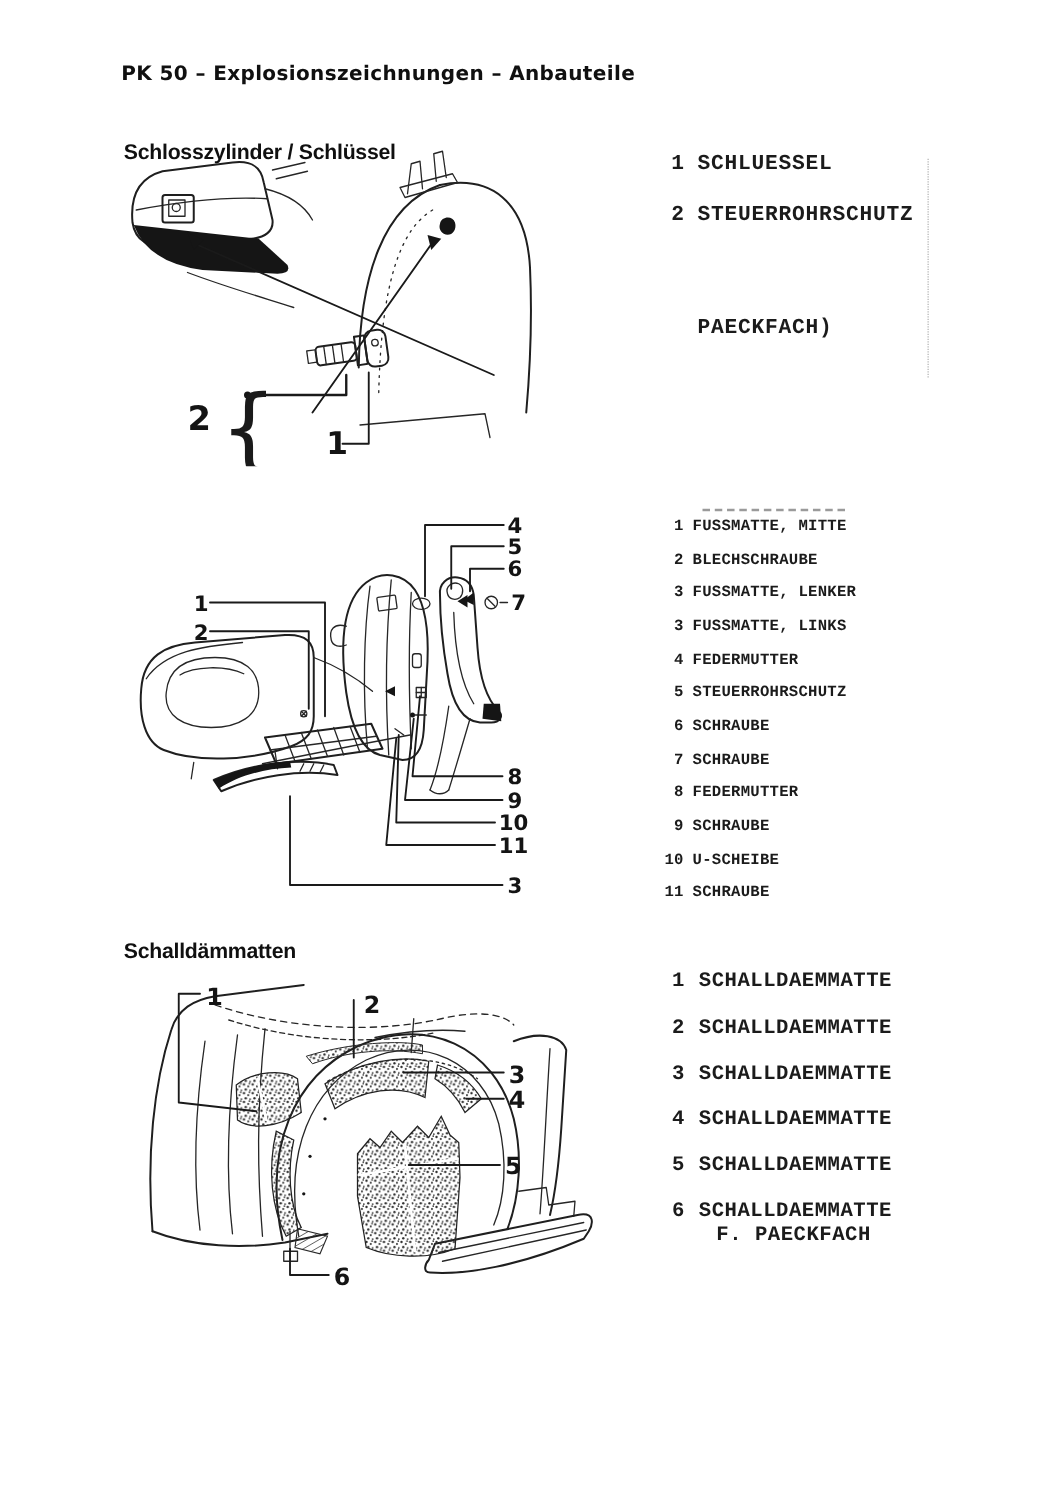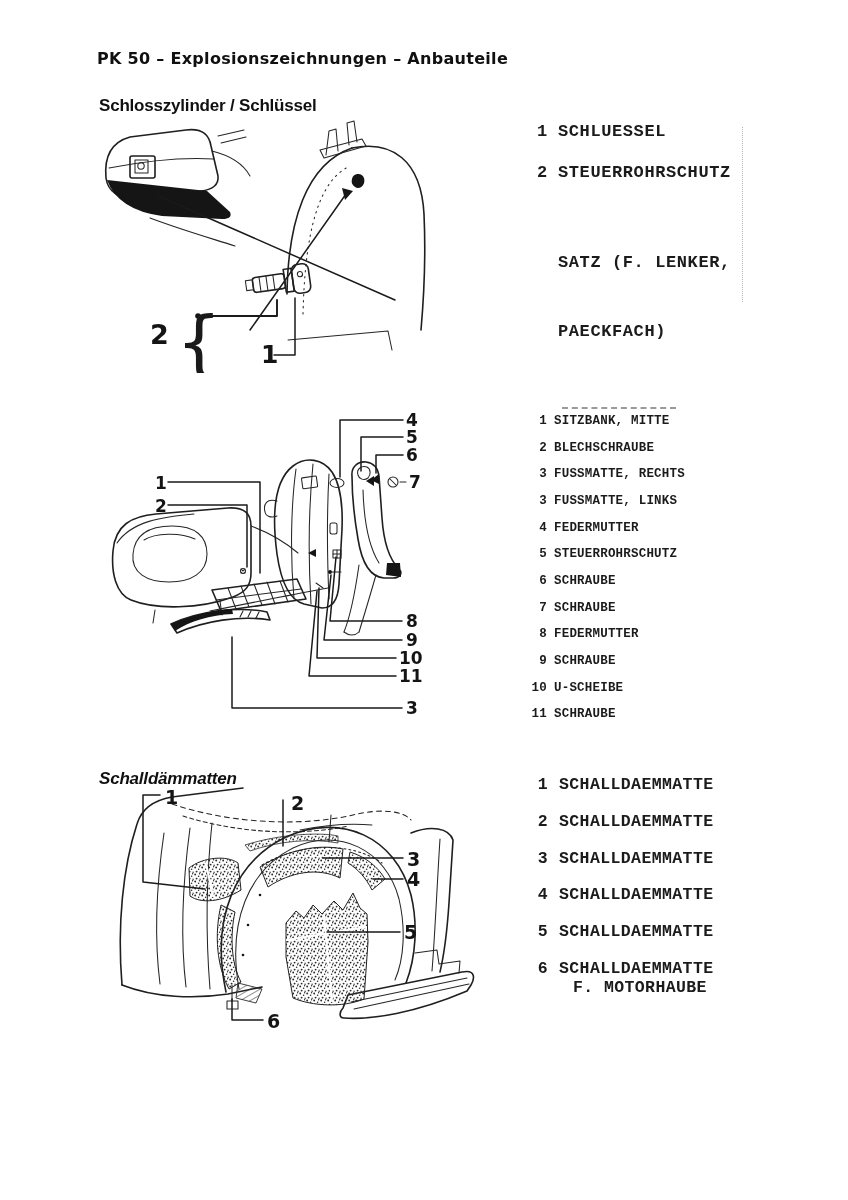--- a/index.html
+++ b/index.html
@@ -37,21 +37,21 @@
   .ld{fill:none;stroke:#1a1a1a;stroke-width:1.5;stroke-linecap:round;stroke-linejoin:round;}
   .cal{font-family:"DejaVu Sans",sans-serif;font-weight:bold;fill:#141414;}
 </style>
 </head>
 <body>
 
 <div id="page">
 
   <div class="abs pgtitle" style="left:97px;top:49px;">PK 50 – Explosionszeichnungen – Anbauteile</div>
 
-  <div class="abs h2" style="left:99px;top:96px;">Schlosszylinder / Schlüssel</div>
+  <div class="abs h2" style="left:99px;top:112px;">Schlosszylinder / Schlüssel</div>
 
   <svg class="abs" style="left:90px;top:118px;" width="340" height="255" viewBox="0 0 340 255">
 
     <g>
       <path class="ln" d="M16,60 C14,38 22,24 40,19 L96,12 C112,10 119,16 121,28 L128,58 C129,67 122,72 111,73 L46,80 C29,81 18,74 16,60 Z"></path>
       <path class="th" d="M19,50 C55,43 90,39 124,41"></path>
       <rect class="ln" x="40" y="38" width="25" height="22" rx="2"></rect>
       <rect class="th" x="45" y="42" width="13" height="13"></rect>
       <circle class="th" cx="51" cy="48" r="3.2"></circle>
       <path class="dk" d="M17,62 L117,73 L140,94 Q143,101 132,101 L72,98 Q28,92 17,62 Z"></path>
@@ -96,21 +96,20 @@
   <div class="abs plist l1" style="left:537px;top:118px;width:230px;">
     <div class="prow">
       <span class="num">1</span>
       <span class="name">SCHLUESSEL</span>
     </div>
     <div class="prow">
       <span class="num">2</span>
       <span class="name">STEUERROHRSCHUTZ</span>
     </div>
     <div class="note">
-      <div>SATZ (F. LENKER,</div>
       <div>PAECKFACH)</div>
     </div>
   </div>
   <div class="abs dotline" style="left:742px;top:127px;height:175px;"></div>
 
 
   <svg class="abs" style="left:100px;top:405px;" width="330" height="330" viewBox="0 0 330 330">
 
     <g>
       <path class="ln" d="M13,146 C15,120 32,111 56,109 L128,103 C145,102 151,109 151,121 L151,168 C151,180 146,187 133,192 C100,204 56,205 31,195 C16,189 11,168 13,146 Z"></path>
@@ -194,29 +193,29 @@
     <text class="cal" style="font-size:17px" x="299" y="259">10</text>
     <text class="cal" style="font-size:17px" x="299" y="277">11</text>
     <text class="cal" style="font-size:17px" x="306" y="309">3</text>
   </svg>
 
   <div class="abs dashline" style="left:562px;top:407px;width:114px;"></div>
 
   <div class="abs plist l2" style="left:528px;top:409px;width:230px;">
     <div class="prow">
         <span class="num">1</span>
-        <span>SITZBANK, MITTE</span>
+        <span>FUSSMATTE, MITTE</span>
       </div>
     <div class="prow">
         <span class="num">2</span>
         <span>BLECHSCHRAUBE</span>
       </div>
     <div class="prow">
         <span class="num">3</span>
-        <span>FUSSMATTE, RECHTS</span>
+        <span>FUSSMATTE, LENKER</span>
       </div>
     <div class="prow">
         <span class="num">3</span>
         <span>FUSSMATTE, LINKS</span>
       </div>
     <div class="prow">
         <span class="num">4</span>
         <span>FEDERMUTTER</span>
       </div>
     <div class="prow">
@@ -242,21 +241,21 @@
     <div class="prow">
         <span class="num">10</span>
         <span>U-SCHEIBE</span>
       </div>
     <div class="prow">
         <span class="num">11</span>
         <span>SCHRAUBE</span>
       </div>
   </div>
 
-  <div class="abs h2" style="left:99px;top:769px;font-style:italic;">Schalldämmatten</div>
+  <div class="abs h2" style="left:99px;top:751px;">Schalldämmatten</div>
 
   <svg class="abs" style="left:110px;top:775px;" width="370" height="270" viewBox="0 0 370 270">
     <defs>
       <pattern id="p3s" width="7" height="7" patternUnits="userSpaceOnUse">
         <circle cx="1.2" cy="1.5" r="0.95" fill="#2b2b2b"></circle>
         <circle cx="4.6" cy="3.2" r="0.8" fill="#2b2b2b"></circle>
         <circle cx="2.6" cy="5.6" r="0.95" fill="#2b2b2b"></circle>
         <circle cx="6.1" cy="6.3" r="0.7" fill="#2b2b2b"></circle>
         <circle cx="5.6" cy="0.8" r="0.7" fill="#2b2b2b"></circle>
       </pattern>
@@ -337,18 +336,18 @@
         <span>SCHALLDAEMMATTE</span>
       </div>
     <div class="prow">
         <span class="num">5</span>
         <span>SCHALLDAEMMATTE</span>
       </div>
     <div class="prow">
       <span class="num">6</span>
       <span>
         <div>SCHALLDAEMMATTE</div>
-        <div class="name2">F. MOTORHAUBE</div>
+        <div class="name2">F. PAECKFACH</div>
       </span>
     </div>
   </div>
 
 </div>
 
 </body></html>

